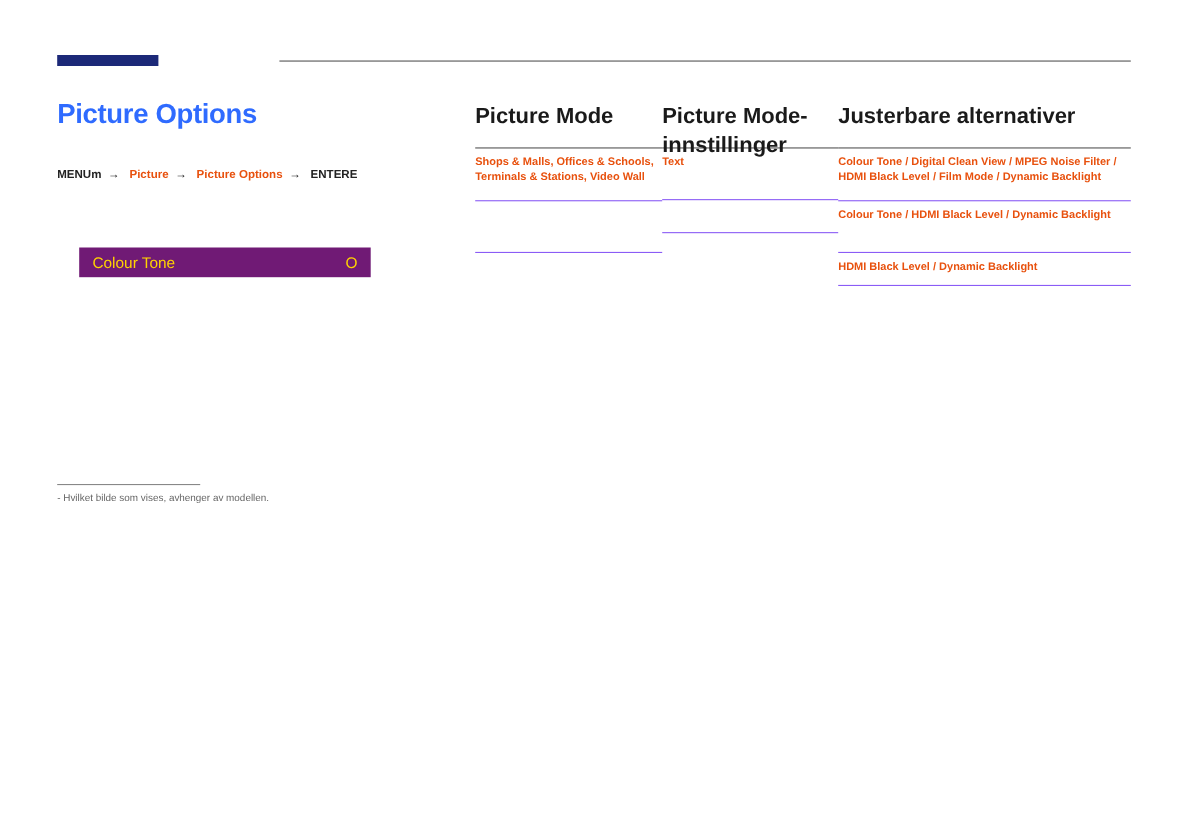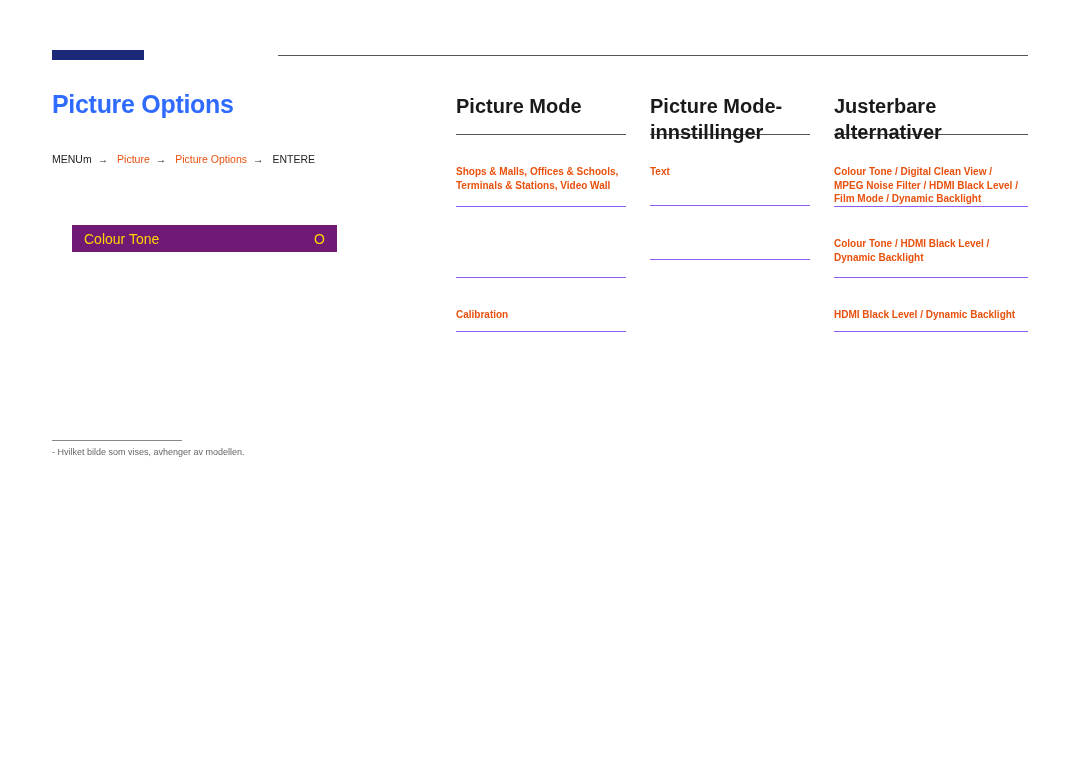--- a/index.html
+++ b/index.html
@@ -1,19 +1,18 @@
 <!DOCTYPE html>
 <html><head>
   <meta charset="utf-8">
   <style>
     * {
       margin: 0;
       padding: 0;
       box-sizing: border-box;
-      gap: 24px;
     }
     body {
       font-family: Arial, Helvetica, sans-serif;
       background: #ffffff;
       width: 1080px;
       height: 763px;
       position: relative;
       padding: 50px 52px;
     }
     .top-bar {
@@ -42,21 +41,21 @@
     }
     .page-title {
       color: #2f6bff;
       font-size: 25px;
       font-weight: 600;
       margin-bottom: 34px;
       letter-spacing: -0.3px;
     }
     .breadcrumb {
       font-size: 10.5px;
-      font-weight: 400;
+      font-weight: 700;
       margin-bottom: 60px;
       color: #222;
     }
     .breadcrumb .sep {
       display: inline-block;
       margin: 0 6px;
     }
     .bc-orange {
       color: #e8510e;
     }
@@ -154,21 +153,20 @@
     <div class="footnote-line"></div>
     <div class="footnote">Hvilket bilde som vises, avhenger av modellen.</div>
   </div>
 
   <div class="right-col">
     <div class="table">
       <div class="tcol c1">
         <div class="thead">Picture Mode</div>
         <div class="tcell r1">Shops &amp; Malls, Offices &amp; Schools, Terminals &amp; Stations, Video Wall</div>
         <div class="tcell r2"></div>
-        <div class="tcell r3">Calibration</div>
       </div>
       <div class="tcol c2">
         <div class="thead">Picture Mode-innstillinger</div>
         <div class="tcell r2">Text</div>
         <div class="tcell r3"></div>
       </div>
       <div class="tcol c3">
         <div class="thead">Justerbare alternativer</div>
         <div class="tcell r1">Colour Tone / Digital Clean View / MPEG Noise Filter / HDMI Black Level / Film Mode / Dynamic Backlight</div>
         <div class="tcell r2">Colour Tone / HDMI Black Level / Dynamic Backlight</div>

